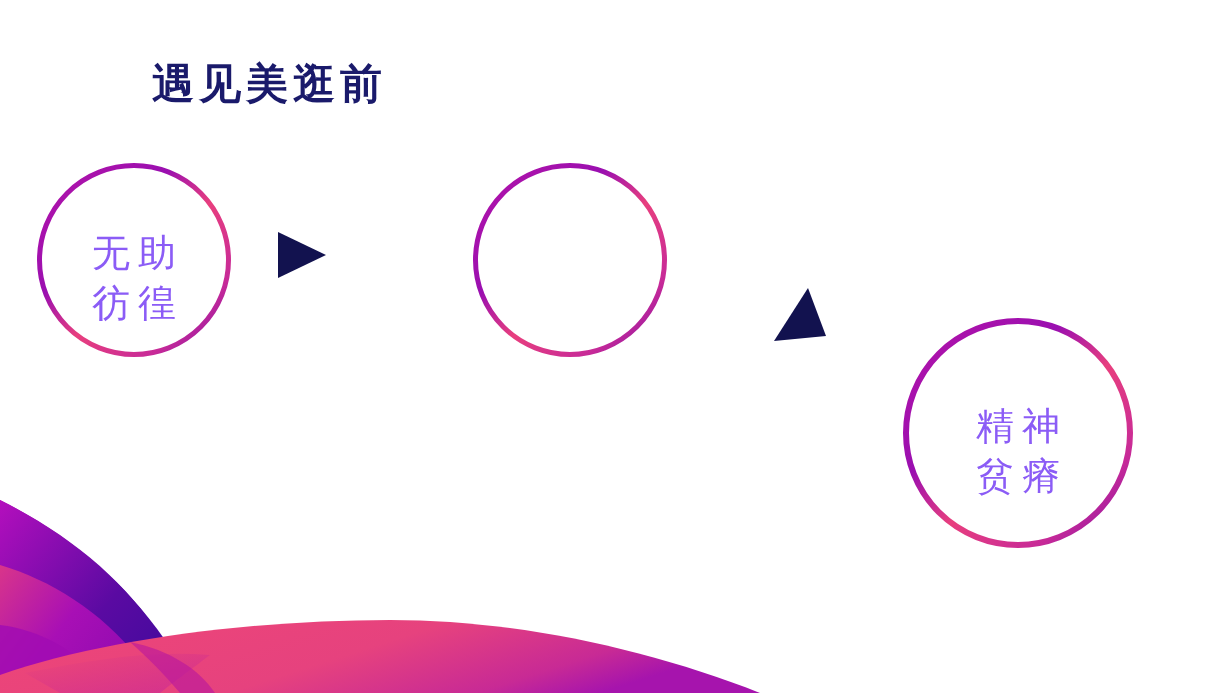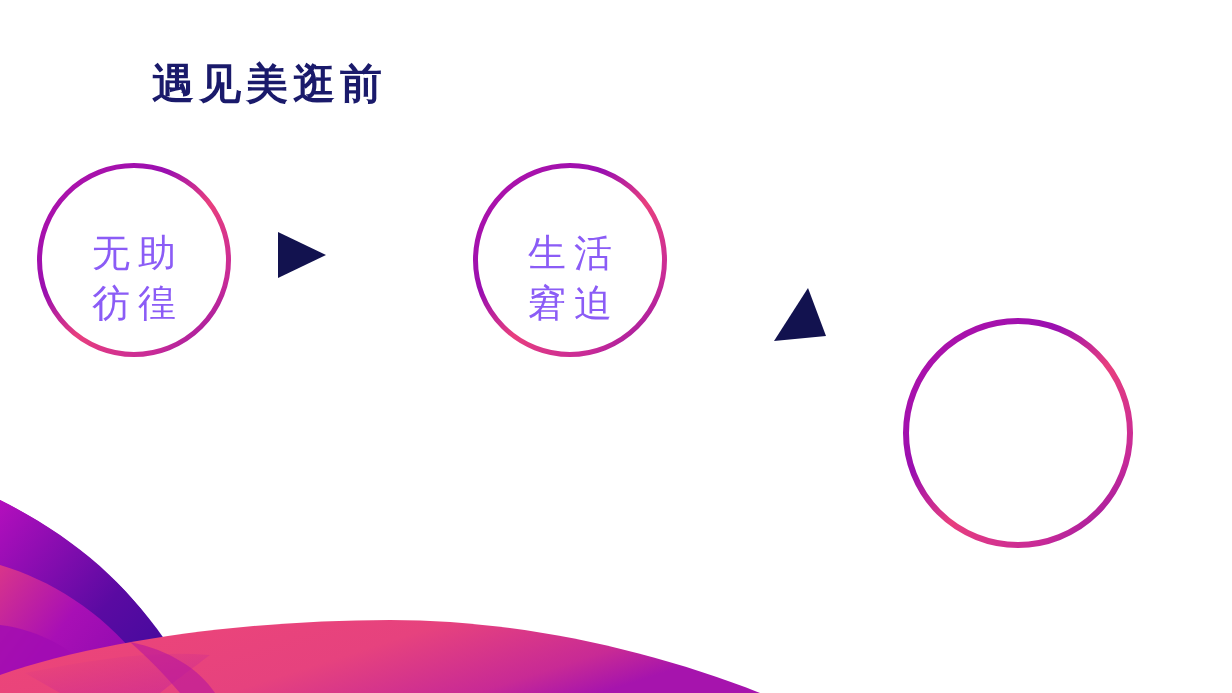--- a/index.html
+++ b/index.html
@@ -135,36 +135,36 @@
       <linearGradient id="ring2" x1="0" y1="0" x2="1" y2="1">
         <stop offset="0" stop-color="#b514a8"></stop>
         <stop offset="0.35" stop-color="#9a0fb0"></stop>
         <stop offset="0.55" stop-color="#e83f7e"></stop>
         <stop offset="0.8" stop-color="#c72a98"></stop>
         <stop offset="1" stop-color="#7b0fa8"></stop>
       </linearGradient>
     </defs>
     <circle cx="97" cy="97" r="94.5" fill="none" stroke="url(#ring2)" stroke-width="5"></circle>
   </svg>
-  <div class="node-text">
-    <span>生活</span>
-    <span>窘迫</span>
-  </div>
 </div>
 
 <svg class="arrow" style="left:770px; top:284px;" width="62" height="62" viewBox="0 0 62 62">
   <polygon points="38,4 56,52 4,57" fill="#12124f"></polygon>
 </svg>
 
 <div class="node" style="left:903px; top:318px; width:230px; height:230px;">
   <svg class="ring" viewBox="0 0 230 230">
     <defs>
       <linearGradient id="ring3" x1="0" y1="0" x2="1" y2="1">
         <stop offset="0" stop-color="#b514a8"></stop>
         <stop offset="0.35" stop-color="#9a0fb0"></stop>
         <stop offset="0.55" stop-color="#e83f7e"></stop>
         <stop offset="0.8" stop-color="#c72a98"></stop>
         <stop offset="1" stop-color="#7b0fa8"></stop>
       </linearGradient>
     </defs>
     <circle cx="115" cy="115" r="112" fill="none" stroke="url(#ring3)" stroke-width="6"></circle>
   </svg>
+  <div class="node-text">
+    <span>精神</span>
+    <span>贫瘠</span>
+  </div>
 </div>
 
 </body></html>

